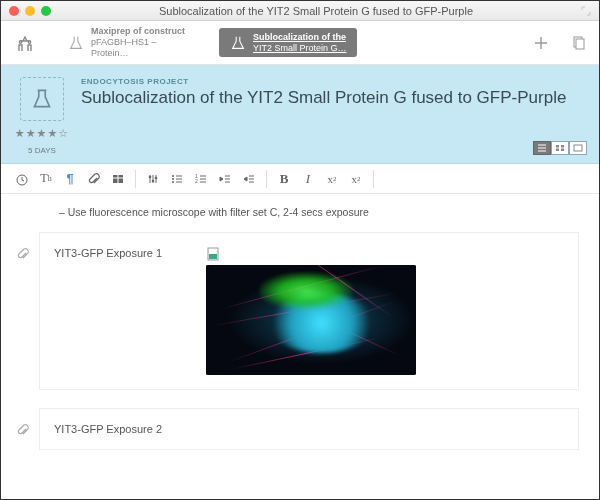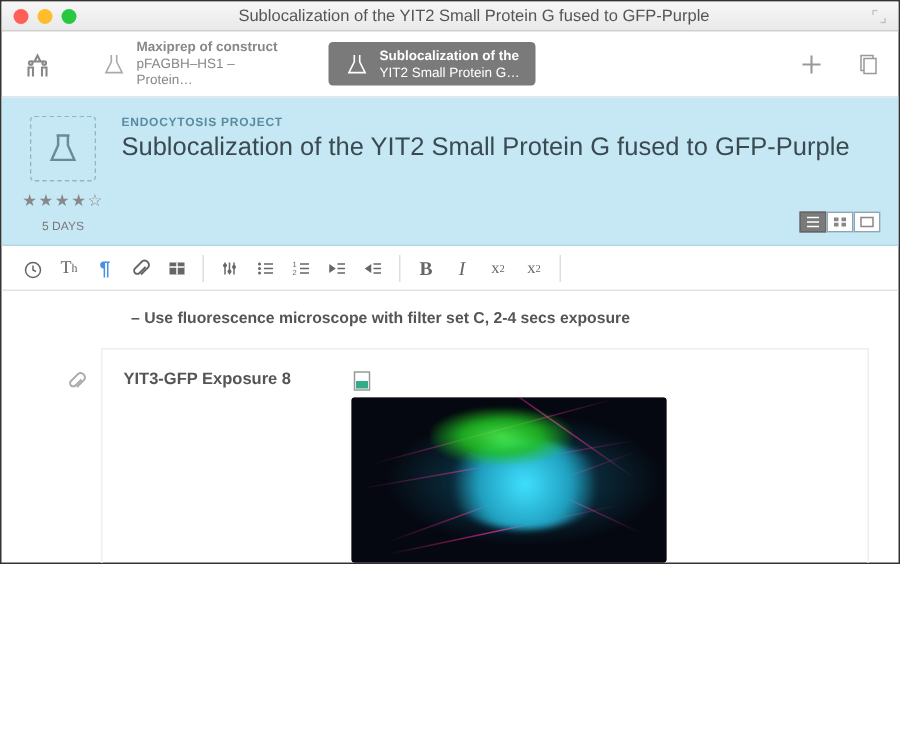--- a/index.html
+++ b/index.html
@@ -1,30 +1,30 @@
 <!DOCTYPE html>
 <html><head>
 <meta charset="utf-8">
 <style>
   * { box-sizing: border-box; margin: 0; padding: 0; }
   body { font-family: -apple-system, "Helvetica Neue", Arial, sans-serif; font-size: 12px; color: #444; background: #fff; }
-  .window { width: 600px; height: 376px; border: 1px solid #333; background: #fff; display: flex; flex-direction: column; overflow: hidden; position: relative; }
+  .window { width: 600px; height: 500px; border: 1px solid #333; background: #fff; display: flex; flex-direction: column; overflow: hidden; position: relative; }
   .titlebar { height: 20px; background: linear-gradient(#f7f7f7,#e9e9e9); display: flex; align-items: center; padding: 0 8px; border-bottom: 1px solid #d0d0d0; position: relative; }
   .traffic { display: flex; gap: 6px; }
   .dot { width: 10px; height: 10px; border-radius: 50%; }
   .dot.red { background: #ff5f57; } .dot.yellow { background: #ffbd2e; } .dot.green { background: #28c940; }
   .titlebar-title { flex: 1; text-align: center; font-size: 11px; color: #555; }
   .expand-icon { width: 10px; height: 10px; opacity: .4; }
 
   .tabbar { height: 44px; display: flex; align-items: center; padding: 4px 10px; gap: 18px; border-bottom: 1px solid #e4e4e4; }
   .project-icon { width: 28px; height: 28px; display: flex; align-items: center; justify-content: center; }
   .project-icon svg { width: 24px; height: 24px; stroke: #888; fill: none; stroke-width: 1.4; }
   .tab { display: flex; align-items: center; gap: 6px; padding: 4px 10px; border-radius: 3px; font-size: 9px; line-height: 1.2; }
   .tab.inactive { color: #888; }
-  .tab.active { background: #7a7a7a; color: #fff; }
+  .tab.active { background: #7a7a7a; color: #fff; text-decoration: underline; }
   .tab-icon { width: 18px; height: 18px; }
   .tab-text { max-width: 100px; }
   .tab-text .l1 { font-weight: 600; }
   .spacer { flex: 1; }
   .action-icon { width: 20px; height: 20px; color: #999; display: flex; align-items: center; justify-content: center; cursor: pointer; }
 
   .header-card { background: #c6e8f4; padding: 12px 16px 8px 16px; display: flex; gap: 14px; border-bottom: 1px solid #b0d8e8; position: relative; }
   .header-left { width: 50px; display: flex; flex-direction: column; align-items: center; gap: 6px; }
   .header-thumb { width: 44px; height: 44px; border: 1px dashed #8ab8cc; border-radius: 3px; display: flex; align-items: center; justify-content: center; }
   .header-thumb svg { width: 26px; height: 26px; stroke: #6a8a99; fill: none; stroke-width: 1.5; }
@@ -38,21 +38,21 @@
   .aims-text { flex: 1; line-height: 1.5; }
   .view-toggles { position: absolute; right: 12px; bottom: 8px; display: flex; }
   .vt { width: 18px; height: 14px; border: 1px solid #88a8b8; background: #fff; display: flex; align-items: center; justify-content: center; font-size: 9px; }
   .vt.active { background: #7a7a7a; color: #fff; border-color: #666; }
 
   .toolbar { height: 30px; border-bottom: 1px solid #e4e4e4; display: flex; align-items: center; padding: 0 10px; gap: 2px; }
   .tbtn { width: 22px; height: 22px; display: flex; align-items: center; justify-content: center; color: #666; font-size: 13px; cursor: pointer; border-radius: 2px; }
   .tsep { width: 1px; height: 18px; background: #ddd; margin: 0 4px; }
   .pilcrow { color: #4a90e2; font-weight: bold; }
 
-  .content { flex: 1; overflow-y: auto; padding: 8px 20px 20px 36px; font-weight: bold; }
+  .content { flex: 1; overflow-y: auto; padding: 8px 20px 20px 8px; }
   .note-line { font-size: 10.5px; color: #555; margin: 4px 0 14px 50px; }
   .note-line::before { content: "–  "; }
   .entry-block { border: 1px solid #eee; padding: 14px; margin-bottom: 18px; margin-left: 30px; display: flex; gap: 12px; position: relative; }
   .clip-icon { position: absolute; left: -24px; top: 14px; color: #aaa; }
   .entry-label { width: 140px; font-size: 11px; color: #555; }
   .entry-file { flex: 1; }
   .file-meta { display: flex; align-items: center; gap: 6px; font-size: 10px; color: #666; margin-bottom: 4px; }
   .file-icon { width: 14px; height: 14px; }
   .micro { width: 210px; height: 110px; border-radius: 2px; background: #000; position: relative; overflow: hidden; }
   .micro.cut { height: 60px; }
@@ -219,21 +219,21 @@
     <div class="tsep"></div>
   </div>
 
   <div class="content">
     <div class="note-line">Use fluorescence microscope with filter set C, 2-4 secs exposure</div>
 
     <div class="entry-block">
       <div class="clip-icon"><svg width="14" height="14" viewBox="0 0 14 14">
             <path d="M10 6l-4 4a2 2 0 01-3-3l5-5a3 3 0 014 4l-5 5" fill="none" stroke="#aaa" stroke-width="1.2"></path>
           </svg></div>
-      <div class="entry-label">YIT3-GFP Exposure 8</div>
+      <div class="entry-label">YIT3-GFP Exposure 1</div>
       <div class="entry-file">
         <div class="file-meta">
           <svg class="file-icon" viewBox="0 0 14 14">
               <rect x="2" y="1" width="10" height="12" fill="#fff" stroke="#999"></rect>
               <rect x="3" y="7" width="8" height="5" fill="#3a8"></rect>
             </svg>
         </div>
         <div class="micro">
           <div class="m-bg"></div>
           <div class="m-mag">

